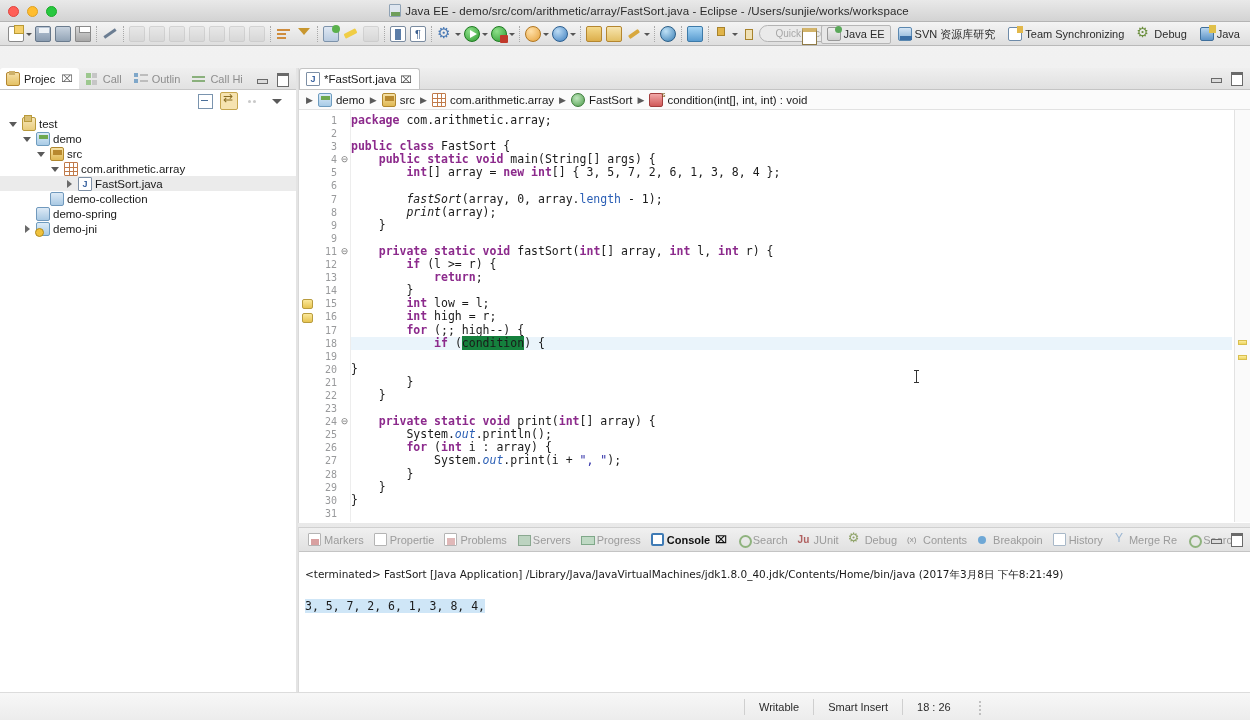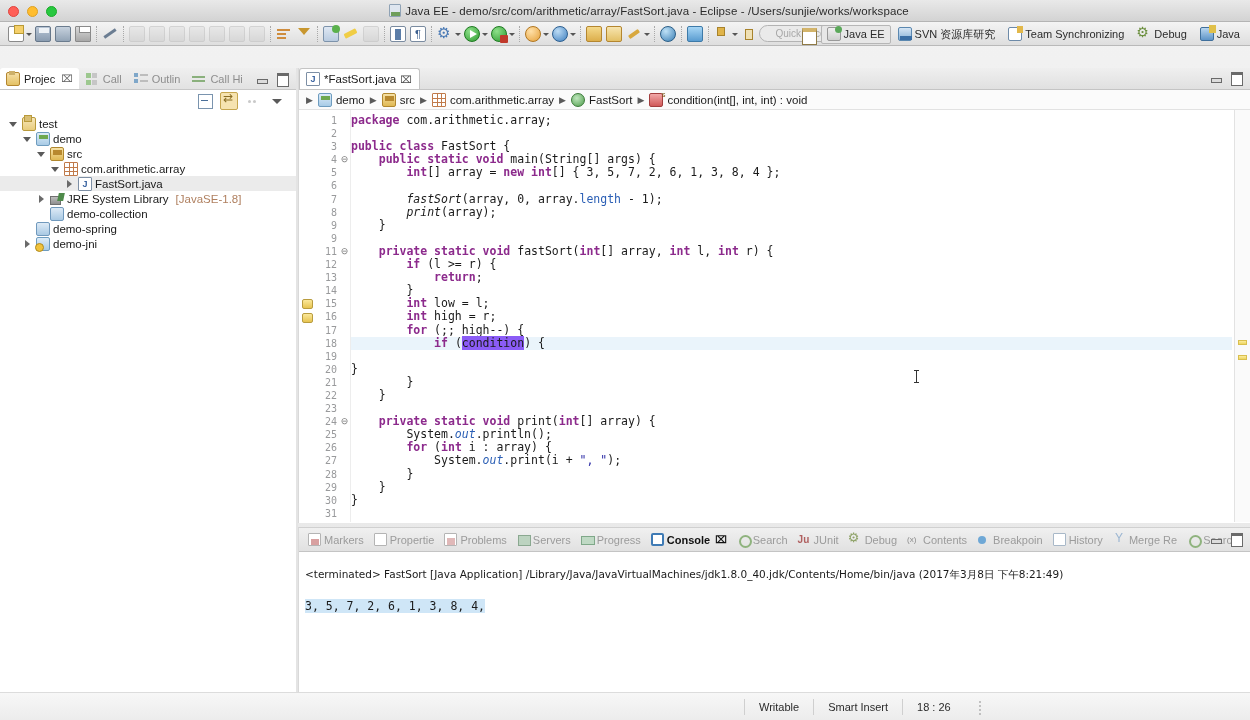--- a/index.html
+++ b/index.html
@@ -270,21 +270,21 @@
     font-family: "DejaVu Sans Mono", monospace; font-size: 11.5px;
     color: #1a1a1a; white-space: pre;
   }
   .code .ln { height: 13.1px; line-height: 13.1px; }
   .code .ln.cur { background: #eaf4fb; }
   .kw { color: #8c2a8c; font-weight: bold; }
   .str { color: #2a2aa5; }
   .fld { color: #2b5fb5; }
   .mtd { font-style: italic; color: #1a1a1a; }
   .stf { font-style: italic; color: #2b5fb5; }
-  .sel { background: #8b5cf6; }
+  .sel { background: #15803d; }
   .warn-marker {
     position: absolute; left: 2px; width: 12px; height: 12px;
   }
   .warn-marker::after {
     content:""; position:absolute; left:1px; top:2px; width:9px; height:8px;
     background: linear-gradient(#fbe89a,#e7c450); border:1px solid #b99c3e; border-radius:2px;
   }
   .caret-ibeam {
     position: absolute; width: 5px; height: 13px;
   }
@@ -604,26 +604,20 @@
         </div>
         <div class="trow" style="padding-left: 44px;">
           <span class="tw down"></span>
           <span class="ti pkg"></span>
           <span class="tlabel">com.arithmetic.array</span>
         </div>
         <div class="trow selected" style="padding-left: 64px;">
           <span class="tw right"></span>
           <span class="ti jfile">J</span>
           <span class="tlabel">FastSort.java</span>
-        </div>
-        <div class="trow" style="padding-left: 30px;">
-          <span class="tw right"></span>
-          <span class="ti jre"></span>
-          <span class="tlabel">JRE System Library</span>
-          <span class="tlabel" style="color: rgb(176, 128, 96); margin-left: 4px;">[JavaSE-1.8]</span>
         </div>
         <div class="trow" style="padding-left: 30px; text-align: center;">
           <span class="tw "></span>
           <span class="ti plainfolder"></span>
           <span class="tlabel">demo-collection</span>
         </div>
         <div class="trow" style="padding-left: 16px;">
           <span class="tw "></span>
           <span class="ti plainfolder"></span>
           <span class="tlabel">demo-spring</span>

